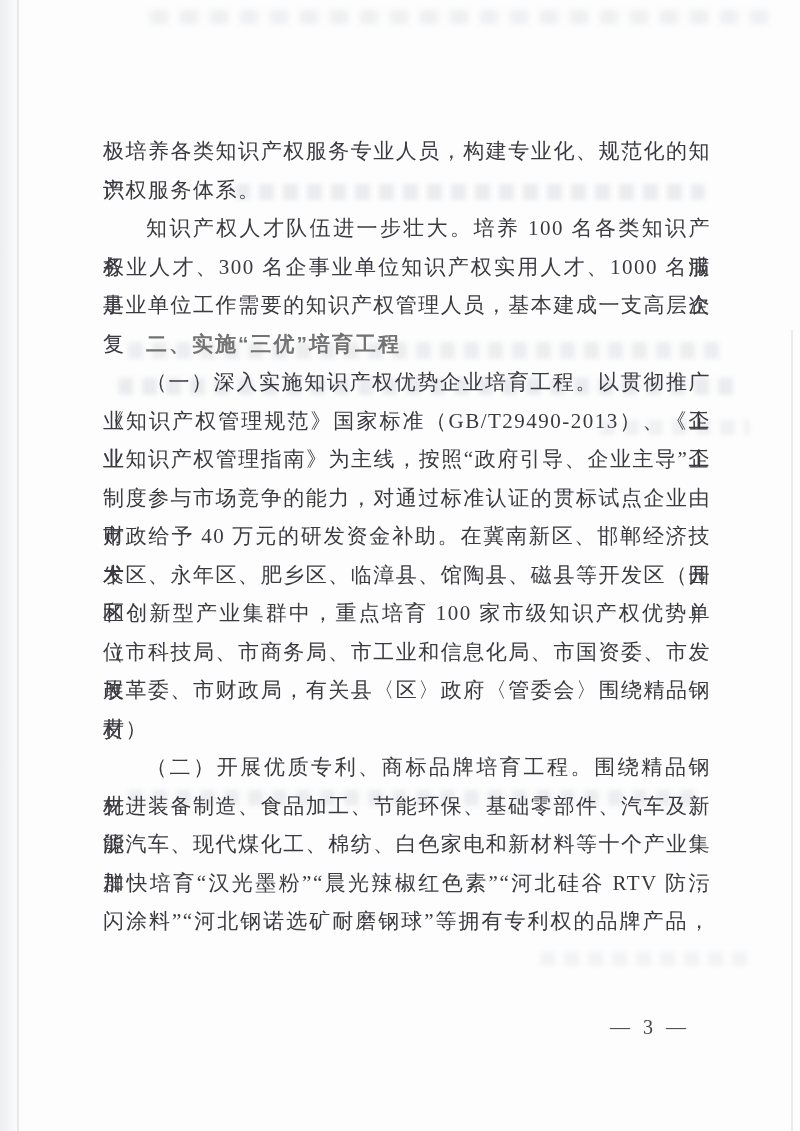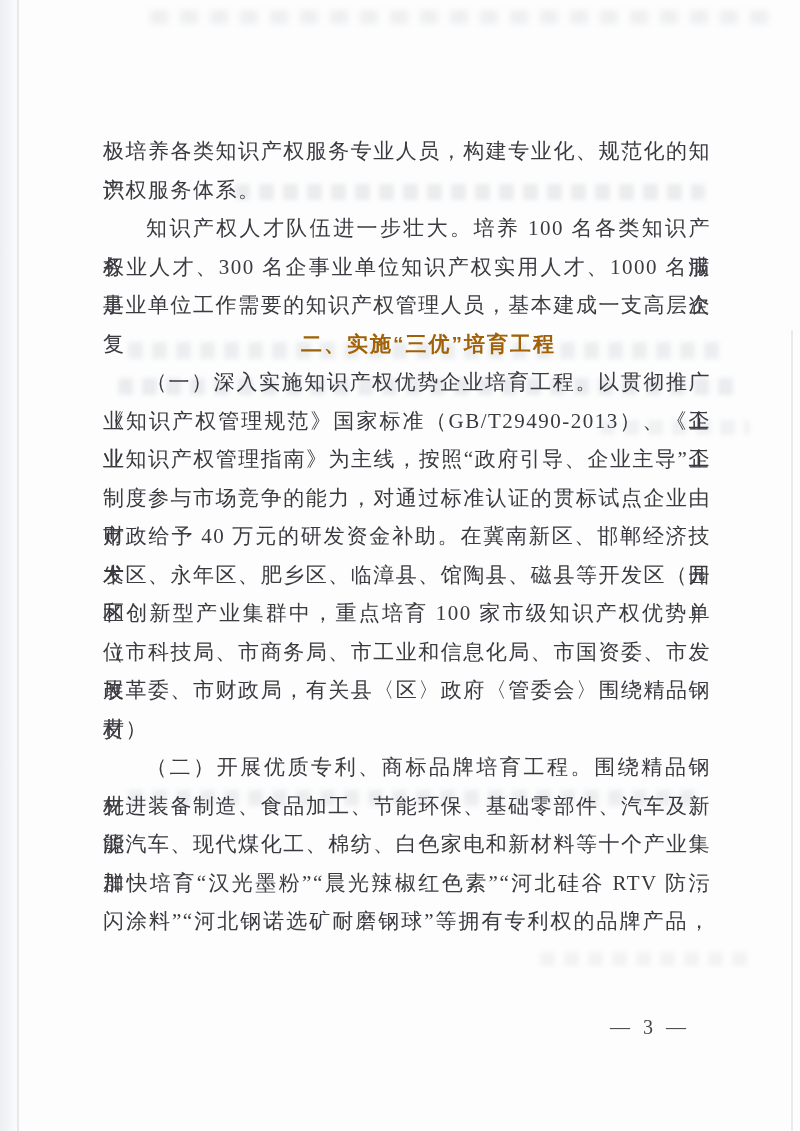--- a/index.html
+++ b/index.html
@@ -58,23 +58,22 @@
     height: 38.5px;
     line-height: 38.5px;
     white-space: nowrap;
     text-align: left;
   }
   .line.full { white-space: normal; text-align: justify; text-align-last: justify; }
   .line.indent { text-indent: 43px; }
   .line.heading {
     font-family: "Liberation Sans", "DejaVu Sans", sans-serif;
     font-weight: bold;
-    color: #a16207;
+    color: #737373;
     letter-spacing: 2px;
-    text-align: center;
   }
 
   .footer-pageno {
     position: absolute;
     left: 560px; top: 1012px; width: 180px;
     text-align: center;
     color: #45454b;
     font-size: 20px;
     letter-spacing: 4px;
     line-height: 30px;

